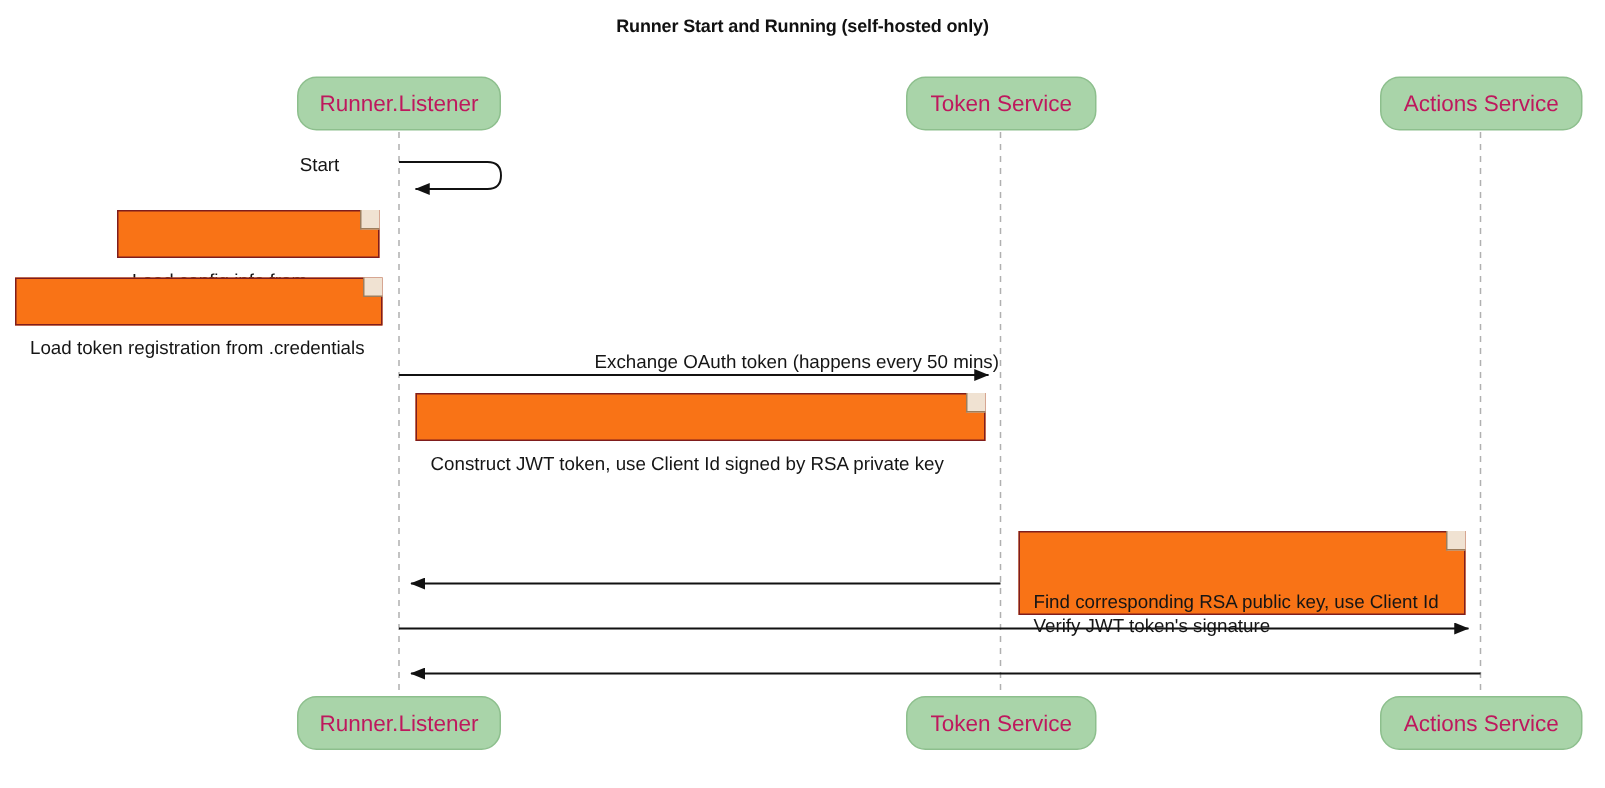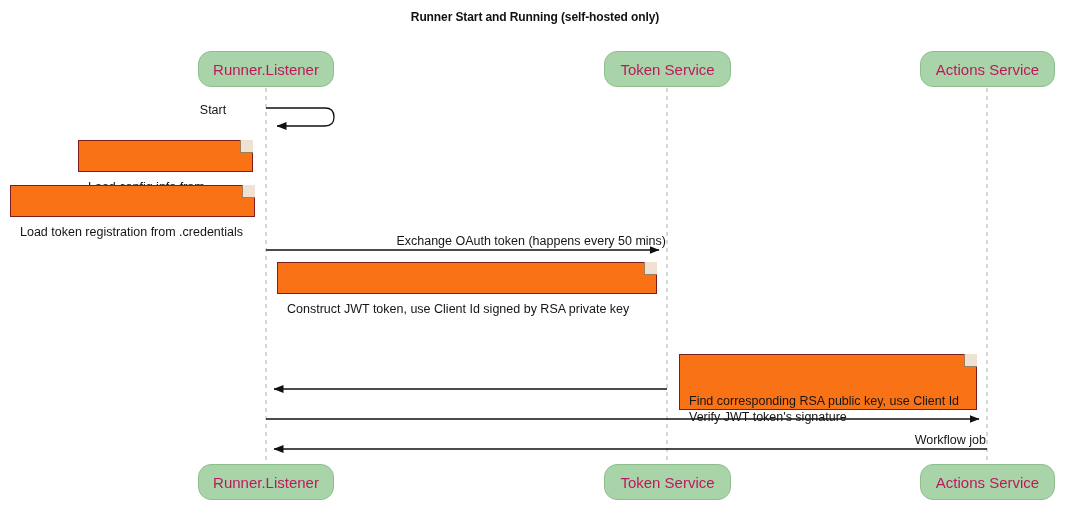--- a/index.html
+++ b/index.html
@@ -151,23 +151,20 @@
   <div class="msg-label right-anchored" style="left:166px; top:103px; width:94px;">
     <span>Start</span>
   </div>
 
   <div class="msg-label" style="left:266px; top:234px; width:400px;">
     <span>Exchange OAuth token (happens every 50 mins)</span>
   </div>
 
 
 
-  <div class="msg-label" style="left:266px; top:433px; width:720px;">
-    <span>Workflow job</span>
-  </div>
 
   <div class="note" style="left:78px; top:140px; width:175px; height:32px;">
     <span class="fold"></span>
     <span>Load config info from .runner</span>
   </div>
 
   <div class="note" style="left:10px; top:185px; width:245px; height:32px;">
     <span class="fold"></span>
     <span>Load token registration from .credentials</span>
   </div>

